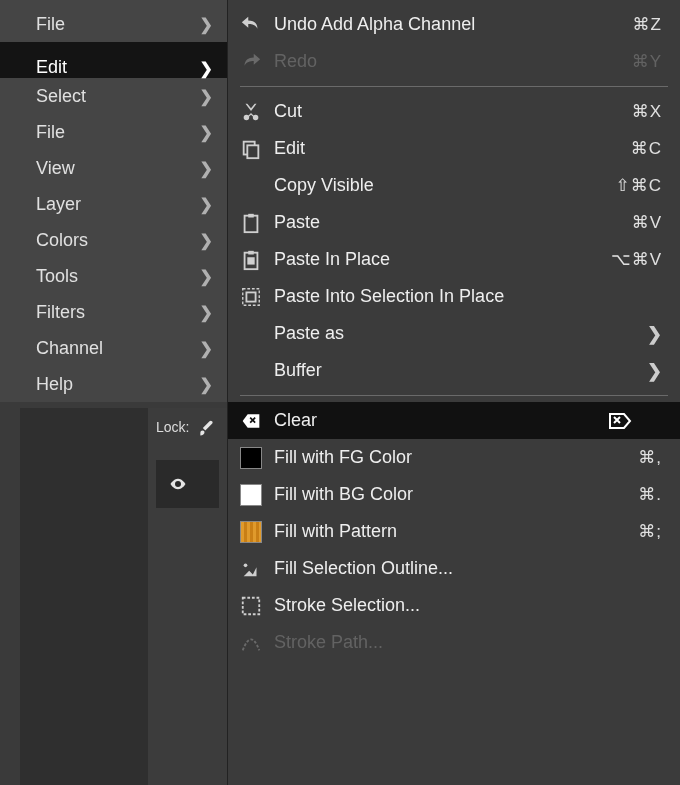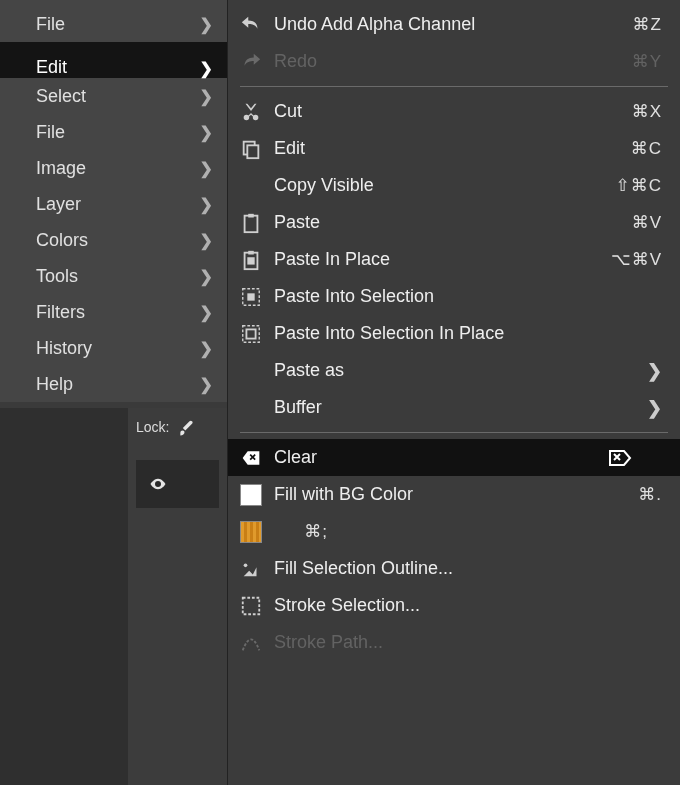--- a/index.html
+++ b/index.html
@@ -43,20 +43,21 @@
     color: #b0b0b0;
     font-size: 16px;
     font-weight: bold;
   }
   .menubar-item.active .chev { color: #fff; }
   .under-menubar {
     background: #2f2f2f;
     flex: 1;
     margin-top: 6px;
     display: flex;
+    margin-left: 20px;
   }
   .toolstrip {
     width: 128px;
     background: #2f2f2f;
   }
   .layers-panel {
     flex: 1;
     background: #3c3c3c;
     padding: 6px 8px;
     font-size: 14px;
@@ -157,41 +158,41 @@
       </div>
       <div class="menubar-item">
         <span>Select</span>
         <span class="chev">❯</span>
       </div>
       <div class="menubar-item">
         <span>File</span>
         <span class="chev">❯</span>
       </div>
       <div class="menubar-item">
-        <span>Image</span>
+        <span>View</span>
         <span class="chev">❯</span>
       </div>
       <div class="menubar-item">
         <span>Layer</span>
         <span class="chev">❯</span>
       </div>
       <div class="menubar-item">
         <span>Colors</span>
         <span class="chev">❯</span>
       </div>
       <div class="menubar-item">
         <span>Tools</span>
         <span class="chev">❯</span>
       </div>
       <div class="menubar-item">
         <span>Filters</span>
         <span class="chev">❯</span>
       </div>
       <div class="menubar-item">
-        <span>History</span>
+        <span>Channel</span>
         <span class="chev">❯</span>
       </div>
       <div class="menubar-item">
         <span>Help</span>
         <span class="chev">❯</span>
       </div>
     </div>
 
     <div class="under-menubar">
       <div class="toolstrip"></div>
@@ -281,30 +282,20 @@
             <rect x="8" y="9" width="8" height="8" fill="#cfcfcf"></rect>
           </svg>
       </span>
       <span class="lbl">Paste In Place</span>
       <span class="sc">⌥⌘V</span>
     </div>
     <div class="sub-item">
       <span class="ic">
         <svg viewBox="0 0 24 24" width="22" height="22">
             <rect x="3" y="3" width="18" height="18" fill="none" stroke="#cfcfcf" stroke-width="1.5" stroke-dasharray="3 2"></rect>
-            <rect x="8" y="8" width="8" height="8" fill="#cfcfcf"></rect>
-          </svg>
-      </span>
-      <span class="lbl">Paste Into Selection</span>
-      <span class="sc"></span>
-    </div>
-    <div class="sub-item">
-      <span class="ic">
-        <svg viewBox="0 0 24 24" width="22" height="22">
-            <rect x="3" y="3" width="18" height="18" fill="none" stroke="#cfcfcf" stroke-width="1.5" stroke-dasharray="3 2"></rect>
             <rect x="7" y="7" width="10" height="10" fill="none" stroke="#cfcfcf" stroke-width="2"></rect>
           </svg>
       </span>
       <span class="lbl">Paste Into Selection In Place</span>
       <span class="sc"></span>
     </div>
     <div class="sub-item">
       <span class="ic"></span>
       <span class="lbl">Paste as</span>
       <span class="chev-r">❯</span>
@@ -327,29 +318,37 @@
       <span class="lbl">Clear</span>
       <span class="sc">
         <svg viewBox="0 0 24 18" width="24" height="18">
             <path fill="none" stroke="#fff" stroke-width="2" d="M2 2h14l6 7-6 7H2z"></path>
             <path stroke="#fff" stroke-width="2" d="M6 5l6 6m0-6l-6 6"></path>
           </svg>
       </span>
     </div>
     <div class="sub-item">
       <span class="ic">
+          <div class="sw-black"></div>
+        </span>
+      <span class="lbl">Fill with FG Color</span>
+      <span class="sc">⌘,</span>
+    </div>
+    <div class="sub-item">
+      <span class="ic">
           <div class="sw-white"></div>
         </span>
       <span class="lbl">Fill with BG Color</span>
       <span class="sc">⌘.</span>
     </div>
     <div class="sub-item">
       <span class="ic">
           <div class="sw-pattern"></div>
         </span>
+      <span class="lbl">Fill with Pattern</span>
       <span class="sc">⌘;</span>
     </div>
     <div class="sub-item">
       <span class="ic">
         <svg viewBox="0 0 24 24" width="22" height="22">
             <path fill="#cfcfcf" d="M6 18l4-4 4 4 4-8v10H4z"></path>
             <circle cx="6" cy="8" r="2" fill="#cfcfcf"></circle>
           </svg>
       </span>
       <span class="lbl">Fill Selection Outline...</span>

